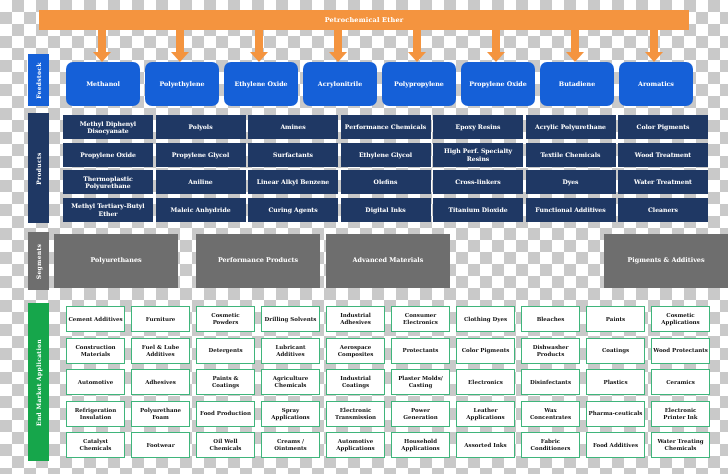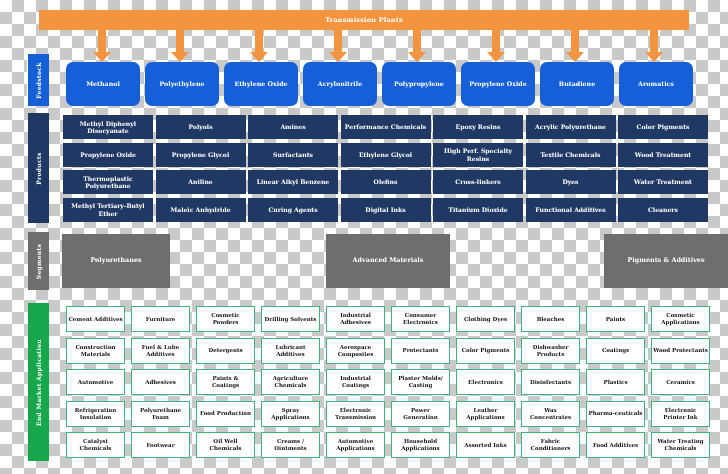--- a/index.html
+++ b/index.html
@@ -108,21 +108,21 @@
     line-height:1.25;
     padding:0 1px;
   }
 </style>
 </head>
 <body>
 
 <div id="page">
 
   <div class="abs top-bar">
-    <span class="label">Transmission Plants</span>
+    <span class="label">Petrochemical Ether</span>
   </div>
 
   <div class="abs arrow-stem" style="left:98px;"></div>
   <div class="abs arrow-head" style="left:93px;"></div>
   <div class="abs arrow-stem" style="left:176px;"></div>
   <div class="abs arrow-head" style="left:171px;"></div>
   <div class="abs arrow-stem" style="left:255px;"></div>
   <div class="abs arrow-head" style="left:250px;"></div>
   <div class="abs arrow-stem" style="left:334px;"></div>
   <div class="abs arrow-head" style="left:329px;"></div>
@@ -185,21 +185,22 @@
     <div class="abs prod-box" style="left: 433px; top: 170px; width: 90px; height: 24px;">Cross-linkers</div>
     <div class="abs prod-box" style="left: 433px; top: 197.5px; width: 90px; height: 24px;">Titanium Dioxide</div>
     <div class="abs prod-box" style="left: 525.5px; top: 115px; width: 90px; height: 24px;">Acrylic Polyurethane</div>
     <div class="abs prod-box" style="left: 525.5px; top: 142.5px; width: 90px; height: 24px;">Textile Chemicals</div>
     <div class="abs prod-box" style="left: 525.5px; top: 170px; width: 90px; height: 24px;">Dyes</div>
     <div class="abs prod-box" style="left: 525.5px; top: 197.5px; width: 90px; height: 24px;">Functional Additives</div>
     <div class="abs prod-box" style="left: 618px; top: 115px; width: 90px; height: 24px;">Color Pigments</div>
     <div class="abs prod-box" style="left: 618px; top: 142.5px; width: 90px; height: 24px;">Wood Treatment</div>
     <div class="abs prod-box" style="left: 618px; top: 170px; width: 90px; height: 24px;">Water Treatment</div>
     <div class="abs prod-box" style="left: 618px; top: 197.5px; width: 90px; height: 24px;">Cleaners</div>
-    <div class="abs seg-box" style="left: 62px; top: 234px; width: 108px; height: 54px;">Polyurethanes</div>
+    <div class="abs seg-box" style="left: 54px; top: 234px; width: 124px; height: 54px;">Polyurethanes</div>
+    <div class="abs seg-box" style="left: 196px; top: 234px; width: 124px; height: 54px;">Performance Products</div>
     <div class="abs seg-box" style="left: 326px; top: 234px; width: 124px; height: 54px;">Advanced Materials</div>
     <div class="abs seg-box" style="left: 604px; top: 234px; width: 124px; height: 54px;">Pigments &amp; Additives</div>
     <div class="abs end-box" style="left: 66px; top: 306px; width: 59px; height: 26px;">Cement Additives</div>
     <div class="abs end-box" style="left: 66px; top: 337.5px; width: 59px; height: 26px;">Construction Materials</div>
     <div class="abs end-box" style="left: 66px; top: 369px; width: 59px; height: 26px;">Automotive</div>
     <div class="abs end-box" style="left: 66px; top: 400.5px; width: 59px; height: 26px;">Refrigeration Insulation</div>
     <div class="abs end-box" style="left: 66px; top: 432px; width: 59px; height: 26px;">Catalyst Chemicals</div>
     <div class="abs end-box" style="left: 131px; top: 306px; width: 59px; height: 26px;">Furniture</div>
     <div class="abs end-box" style="left: 131px; top: 337.5px; width: 59px; height: 26px;">Fuel &amp; Lube Additives</div>
     <div class="abs end-box" style="left: 131px; top: 369px; width: 59px; height: 26px;">Adhesives</div>

